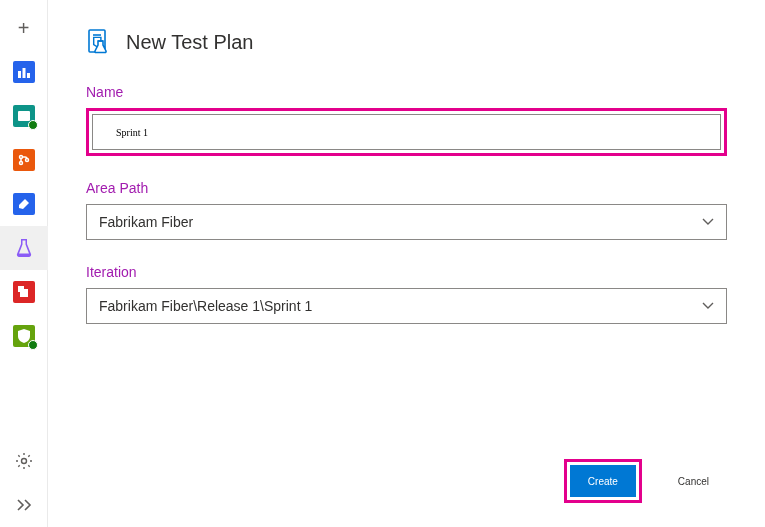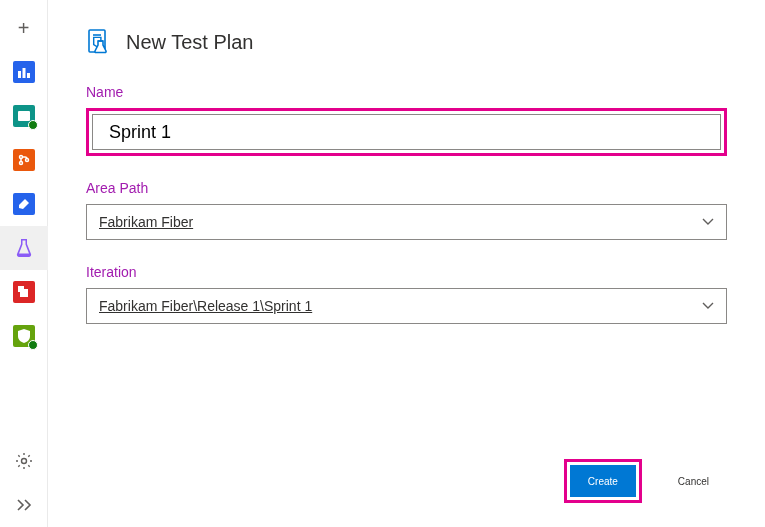--- a/index.html
+++ b/index.html
@@ -79,29 +79,28 @@
     .field-label {
       display: block;
       font-size: 14px;
       color: #a21caf;
       margin-bottom: 8px;
     }
     .text-input {
       width: 100%;
       height: 36px;
       border: 1px solid #8a8886;
-      padding: 0 16px;
-      font-size: 18px;
-      font-family: Liberation Sans, sans-serif;
+      padding: 0 23px;
+      font-size: 10px;
+      font-family: Liberation Serif, serif;
     }
     .highlight-name { border: 3px solid #e3008c; padding: 3px; }
     .highlight-btn { display:inline-block; border: 3px solid #e3008c; padding: 3px; }
     .select-wrap {
       position: relative;
-      text-decoration: underline;
     }
     .select-field {
       width: 100%;
       height: 36px;
       border: 1px solid #8a8886;
       padding: 0 12px;
       display: flex;
       align-items: center;
       justify-content: space-between;
       cursor: pointer;

